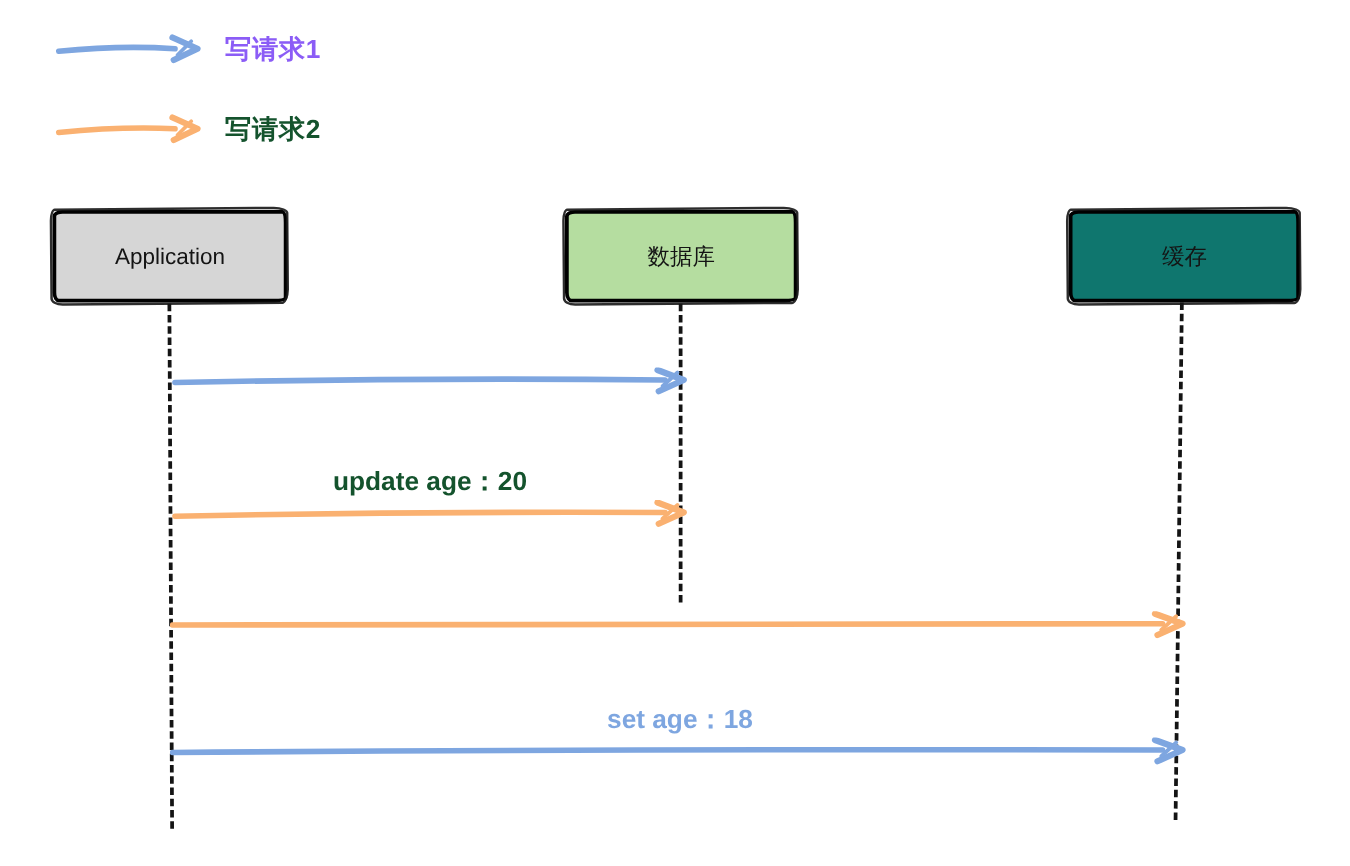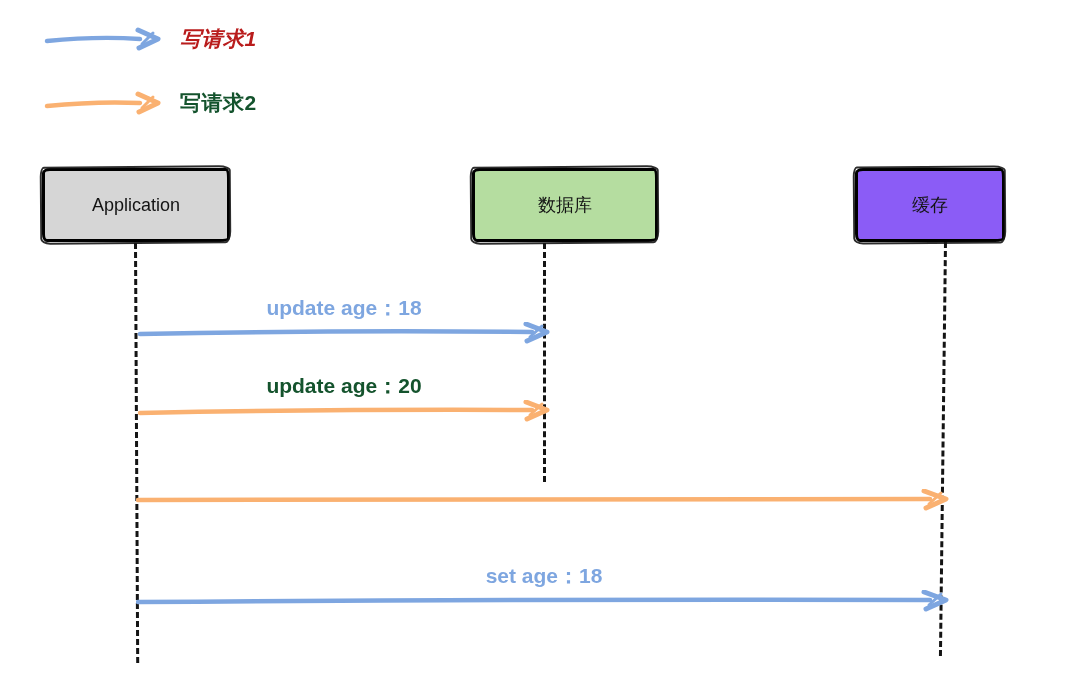--- a/index.html
+++ b/index.html
@@ -13,41 +13,41 @@
   .legend{position:absolute;left:42px;top:22px;}
   .legend-row{display:flex;align-items:center;gap:16px;height:34px;margin-bottom:30px;}
   .legend-label{font-size:21px;font-weight:bold;letter-spacing:.5px;}
   
   svg path{fill:none;stroke-linecap:round;stroke-linejoin:round;}
   .blue path{stroke:#7ea6e0;}
   .orange path{stroke:#fab171;}
   .s-line{stroke-width:4.5px;}
   .s-head{stroke-width:5px;}
   .s-accent{stroke-width:3px;}
-  .c-black{color:#b91c1c;font-style:italic;}
+  .c-black{color:#8b5cf6;}
   .c-blue{color:#7ea6e0;}
   .c-orange{color:#14532d;}
   
   .actor{
     position:absolute;top:168px;height:74px;
     display:flex;align-items:center;justify-content:center;
     font-size:18px;color:#141414;
     border:3px solid #000000;box-sizing:border-box;
     border-radius:8px 4px 10px 5px / 5px 10px 4px 8px;
   }
   .actor::after{
     content:"";position:absolute;inset:-5px -4px -5px -5px;
     border:2px solid rgba(22,22,22,.9);
     border-radius:4px 12px 6px 10px / 10px 5px 12px 6px;
     transform:rotate(-0.45deg);
     pointer-events:none;
   }
   .actor-app  {left:42px; width:188px;background:#d6d6d6;}
-  .actor-db   {left:452px;width:186px;background:#b5dda0;margin-left:20px;}
-  .actor-cache{left:855px;width:150px;background:#8b5cf6;}
+  .actor-db   {left:452px;width:186px;background:#b5dda0;}
+  .actor-cache{left:855px;width:185px;background:#0f766e;}
   
   .lifeline{position:absolute;width:0;border-left:3px dashed #141414;}
   .ll-app  {left:134px;top:243px;height:420px;transform:rotate(-0.3deg);transform-origin:top center;}
   .ll-db   {left:543px;top:243px;height:239px;}
   .ll-cache{left:944px;top:242px;height:414px;transform:rotate(0.7deg);transform-origin:top center;}
   
   .message{position:absolute;display:flex;flex-direction:column;}
   .msg-label{text-align:center;font-weight:bold;font-size:21px;height:28px;line-height:28px;white-space:pre;}
   .m1{left:136px;top:294px;width:416px;}
   .m2{left:136px;top:372px;width:416px;}
@@ -86,21 +86,20 @@
   </div>
   <div class="actor actor-cache">
     <span>缓存</span>
   </div>
 
   <div class="lifeline ll-app"></div>
   <div class="lifeline ll-db"></div>
   <div class="lifeline ll-cache"></div>
 
   <div class="message m1">
-    <div class="msg-label c-blue">update age：18</div>
     <svg class="blue" width="416" height="22" viewBox="0 0 416 22">
       <path class="s-line" d="M4 12 Q 200 8 396 10"></path>
       <path class="s-head" d="M390 2 L411 10 L391 19"></path>
       <path class="s-accent" d="M394 15 L406 4"></path>
     </svg>
   </div>
 
   <div class="message m2">
     <div class="msg-label c-orange">update age：20</div>
     <svg class="orange" width="416" height="22" viewBox="0 0 416 22">

